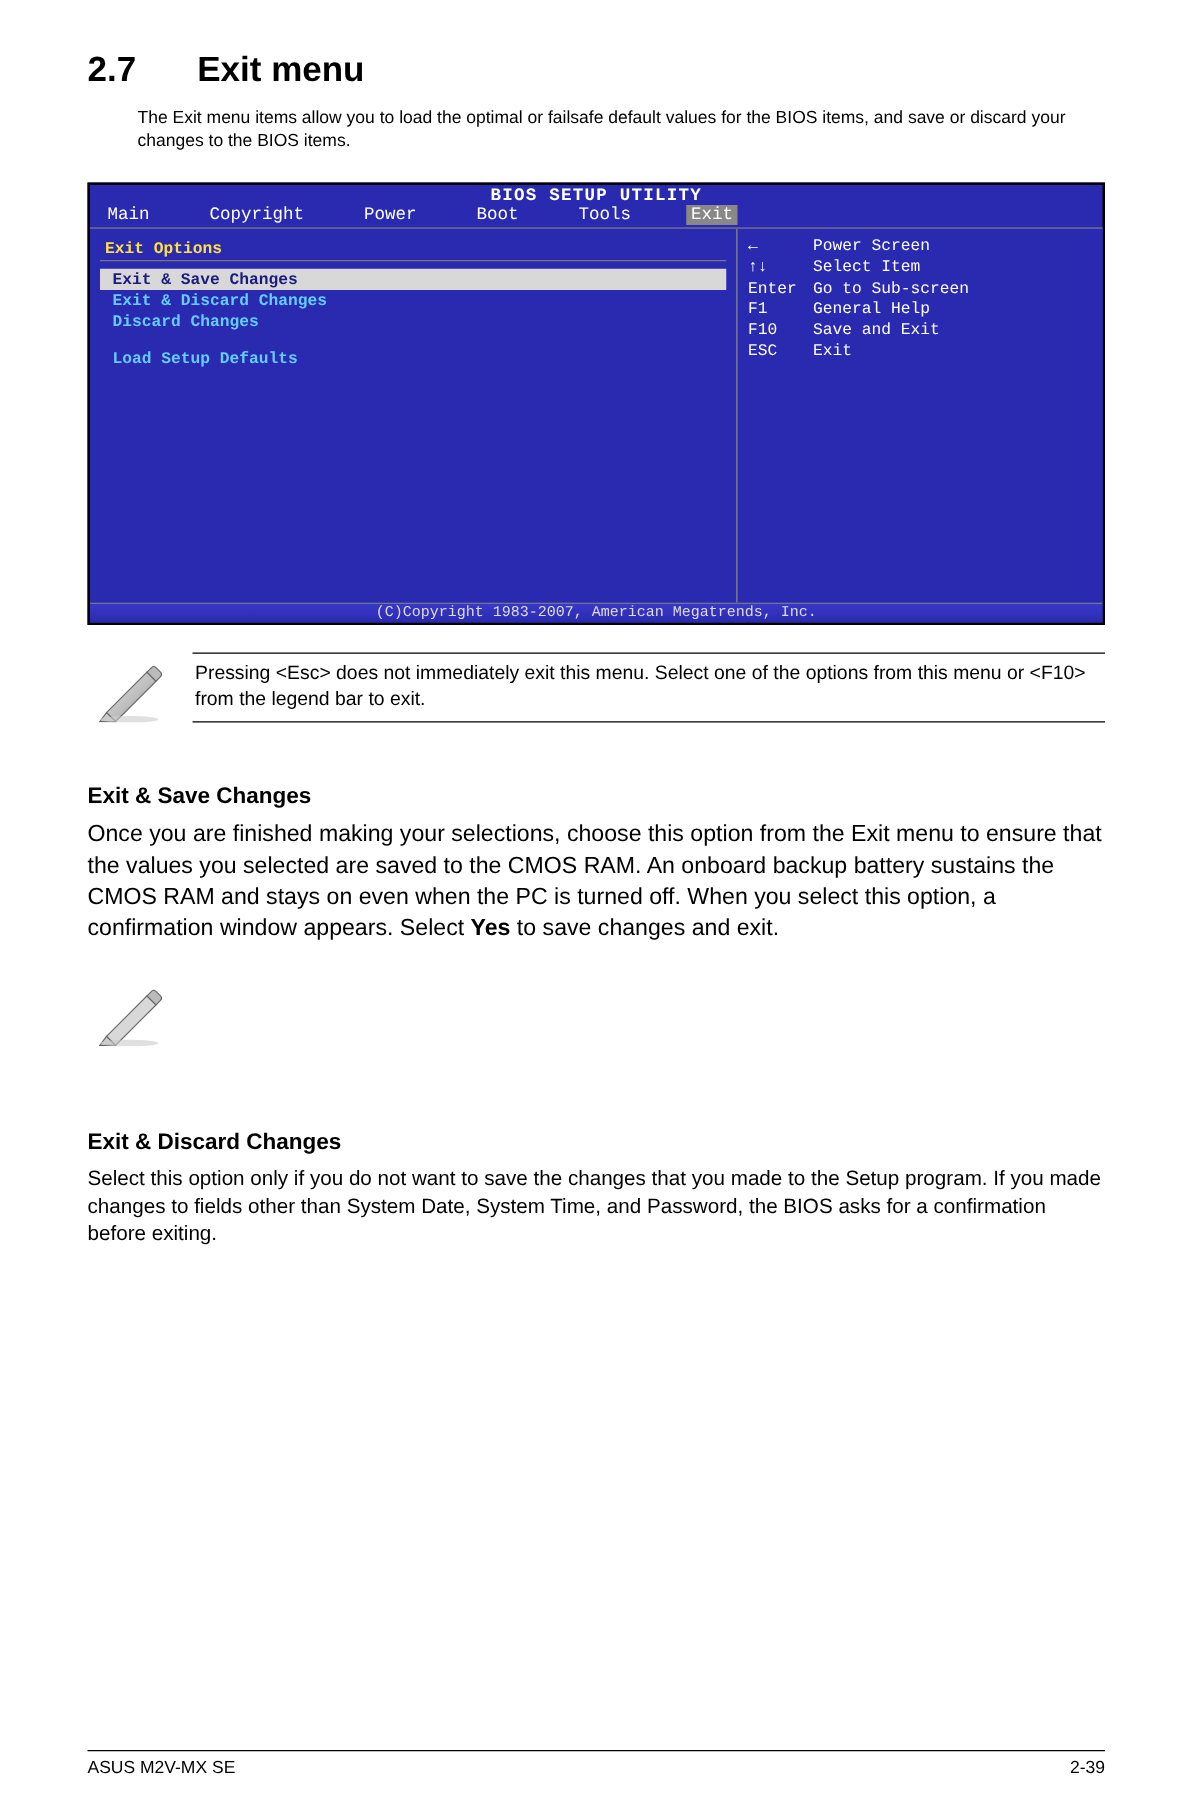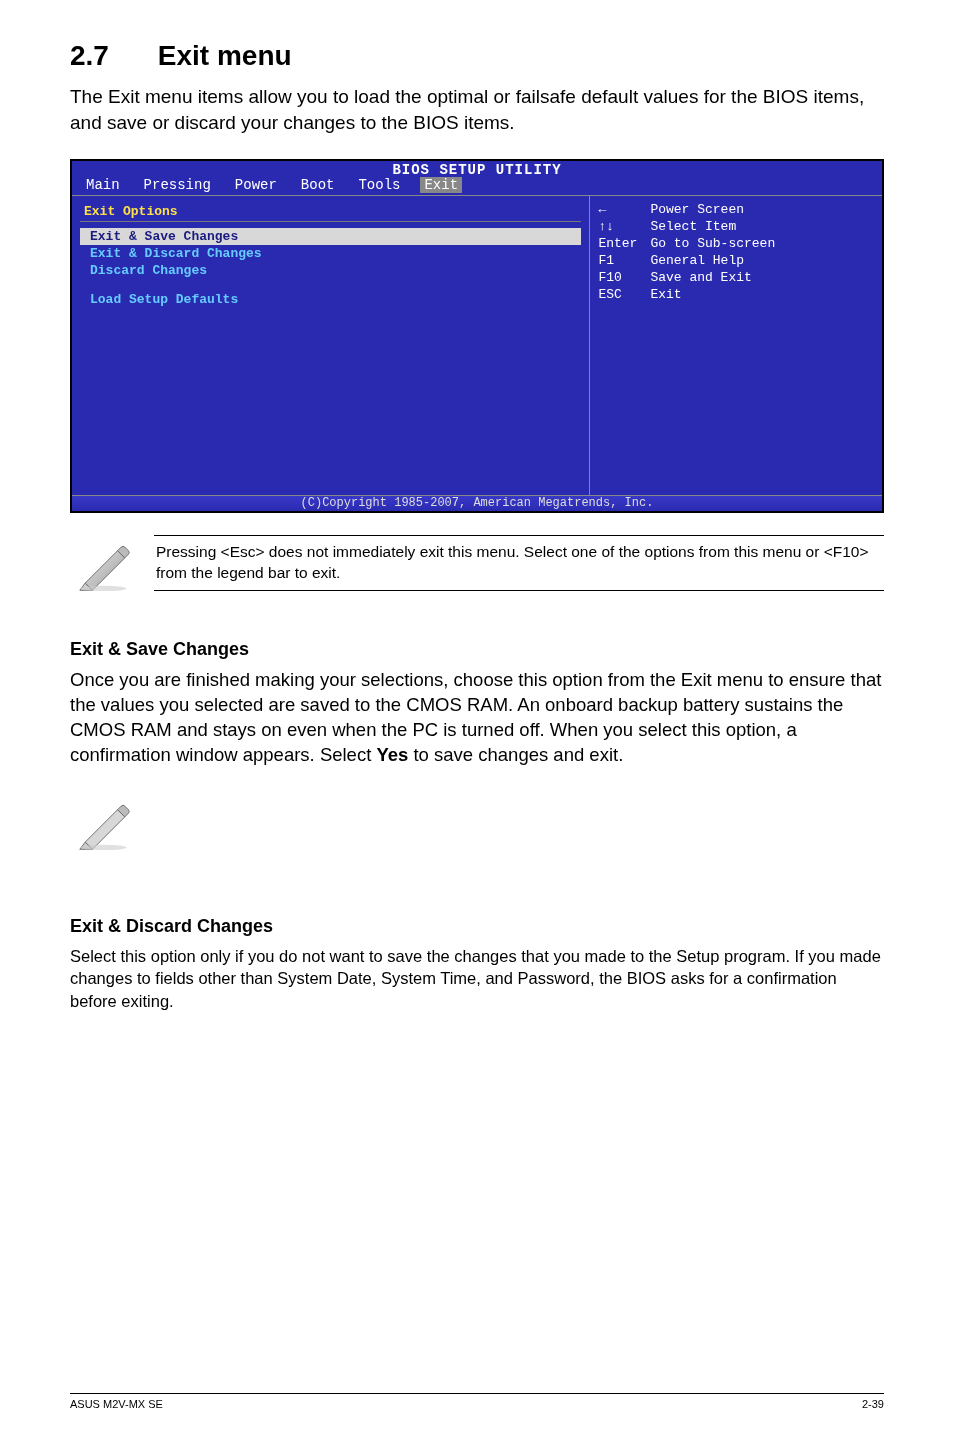--- a/index.html
+++ b/index.html
@@ -12,23 +12,24 @@
     padding: 40px 70px 30px 70px;
     color: #000;
   }
   .section-title {
     font-size: 28px;
     font-weight: bold;
     margin-bottom: 12px;
   }
   .section-title .num { display: inline-block; width: 80px; }
   .intro-text {
-    font-size: 19px;
+    font-size: 14px;
     line-height: 1.35;
     margin-bottom: 24px;
+    margin-left: 40px;
   }
 
   
   .bios-wrap {
     background: #2a2ab0;
     border: 2px solid #000;
     margin-bottom: 22px;
   }
   .bios-title-row {
     color: #fff;
@@ -39,21 +40,21 @@
     text-align: center;
     padding-top: 2px;
     line-height: 1;
   }
   .bios-tabs {
     display: flex;
     font-family: 'Courier New', monospace;
     font-size: 14px;
     color: #fff;
     padding: 0 10px 2px 10px;
-    gap: 16px;
+    gap: 40px;
   }
   .bios-tabs span { padding: 0 4px; }
   .bios-tabs .active { background: #888; color: #fff; }
 
   .bios-body {
     display: flex;
     background: #2a2ab0;
     border-top: 1px solid #888;
     min-height: 300px;
   }
@@ -139,45 +140,45 @@
     margin-bottom: 8px;
   }
   .body-para {
     font-size: 18.5px;
     line-height: 1.35;
     margin-bottom: 26px;
   }
 
   .footer {
     position: absolute;
-    bottom: 28px;
+    bottom: 17px;
     left: 70px;
     right: 70px;
     border-top: 1px solid #000;
     padding-top: 4px;
     display: flex;
     justify-content: space-between;
-    font-size: 11px;
+    font-size: 14px;
   }
 </style>
 </head>
 <body>
 
 <h1 class="section-title">
   <span class="num">2.7</span>
   <span>Exit menu</span>
 </h1>
 
 <p class="intro-text">The Exit menu items allow you to load the optimal or failsafe default values for the BIOS items, and save or discard your changes to the BIOS items.</p>
 
 <div class="bios-wrap">
   <div class="bios-title-row">BIOS SETUP UTILITY</div>
   <div class="bios-tabs">
     <span>Main</span>
-    <span>Pressing</span>
+    <span>Copyright</span>
     <span>Power</span>
     <span>Boot</span>
     <span>Tools</span>
     <span class="active">Exit</span>
   </div>
   <div class="bios-body">
     <div class="bios-left">
       <div class="opt-head">Exit Options</div>
       <div class="opt-item sel">Exit &amp; Save Changes</div>
       <div class="opt-item">Exit &amp; Discard Changes</div>
@@ -207,21 +208,21 @@
             <span class="k">F10</span>
             <span>Save and Exit</span>
           </div>
         <div class="row">
             <span class="k">ESC</span>
             <span>Exit</span>
           </div>
       </div>
     </div>
   </div>
-  <div class="bios-bottom">(C)Copyright 1985-2007, American Megatrends, Inc.</div>
+  <div class="bios-bottom">(C)Copyright 1983-2007, American Megatrends, Inc.</div>
 </div>
 
 <div class="note-block">
   <svg class="note-icon" viewBox="0 0 60 54">
     <defs>
       <linearGradient id="g1" x1="0" y1="0" x2="1" y2="1">
         <stop offset="0" stop-color="#e8e8e8"></stop>
           <stop offset="1" stop-color="#999"></stop>
       </linearGradient>
     </defs>

